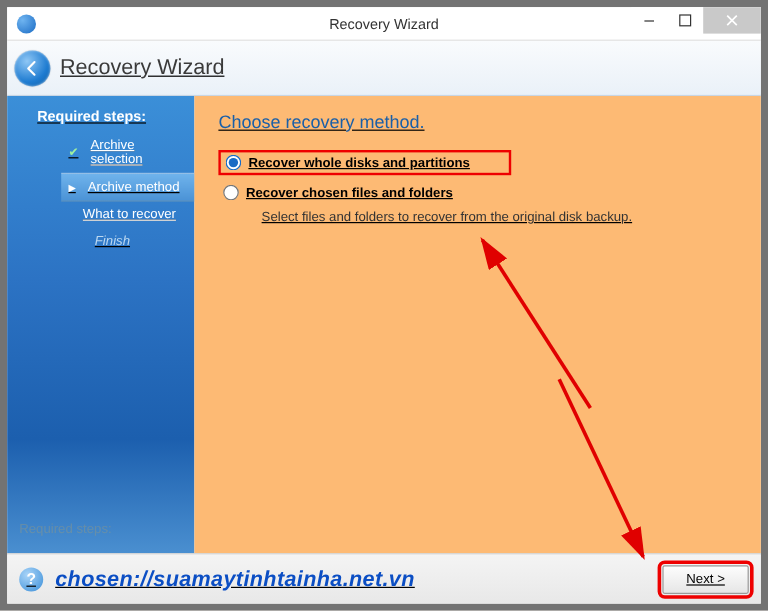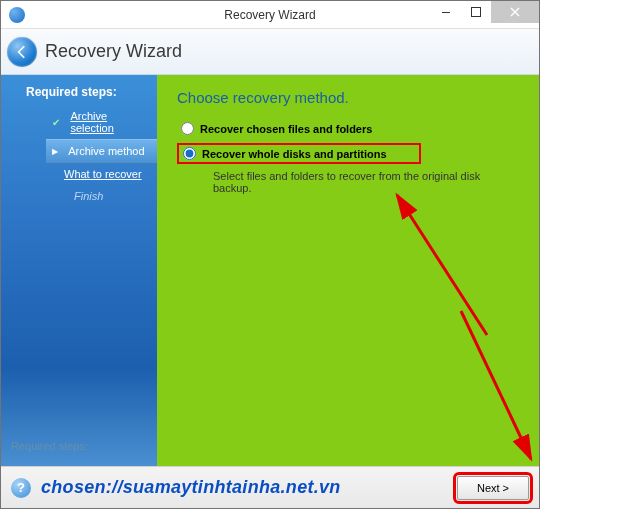--- a/index.html
+++ b/index.html
@@ -5,25 +5,26 @@
   * { box-sizing: border-box; margin: 0; padding: 0; }
   body {
     font-family: "Segoe UI", Tahoma, sans-serif;
     font-size: 12px;
     background: #fff;
     width: 640px;
     height: 509px;
     overflow: hidden;
   }
   .outer-border {
-    width: 540px;
+    width: 640px;
     height: 509px;
-    border: 1px solid #737373;
+    border: 6px solid #737373;
     position: relative;
     background: #fff;
+    text-decoration: underline;
   }
   
   .titlebar {
     height: 28px;
     background: #fff;
     border-bottom: 1px solid #e0e0e0;
     display: flex;
     align-items: center;
     position: relative;
   }
@@ -131,21 +132,21 @@
     font-size:11px;
     color:#d3a94d;
     padding:6px 10px;
     position:absolute;
     bottom:8px;
     opacity:.25;
   }
   
   .main {
     flex:1;
-    background:#84cc16;
+    background:#fdba74;
     padding: 14px 20px 10px 20px;
     position: relative;
   }
   .main-heading {
     color:#1a5fa8;
     font-size:15px;
     font-weight:400;
     margin-bottom:14px;
   }
   .radio-row {
@@ -268,28 +269,28 @@
       <div class="side-item disabled" style="padding-left:28px;">
         <span>Finish</span>
       </div>
 
       <div class="side-opt">Required steps:</div>
     </div>
 
     <div class="main">
       <div class="main-heading">Choose recovery method.</div>
 
+      <div class="radio-row bold hl">
+        <input type="radio" class="radio-input" name="recmethod" checked="" style="">
+        <label>Recover whole disks and partitions</label>
+      </div>
+
       <div class="radio-row bold" style="margin-top:6px;">
         <input type="radio" class="radio-input" name="recmethod" style="">
         <label>Recover chosen files and folders</label>
-      </div>
-
-      <div class="radio-row bold hl">
-        <input type="radio" class="radio-input" name="recmethod" checked="" style="">
-        <label>Recover whole disks and partitions</label>
       </div>
       <div class="option-desc">Select files and folders to recover from the original disk backup.</div>
 
       <svg class="arrow-svg" style="left:140px; top:40px;" width="220" height="300">
         <defs>
           <marker id="ah1" markerWidth="10" markerHeight="10" refX="8" refY="3" orient="auto">
             <path d="M0,0 L0,6 L9,3 z" fill="#e00000"></path>
           </marker>
         </defs>
         <line x1="190" y1="220" x2="100" y2="80" stroke="#e00000" stroke-width="3" marker-end="url(#ah1)"></line>

